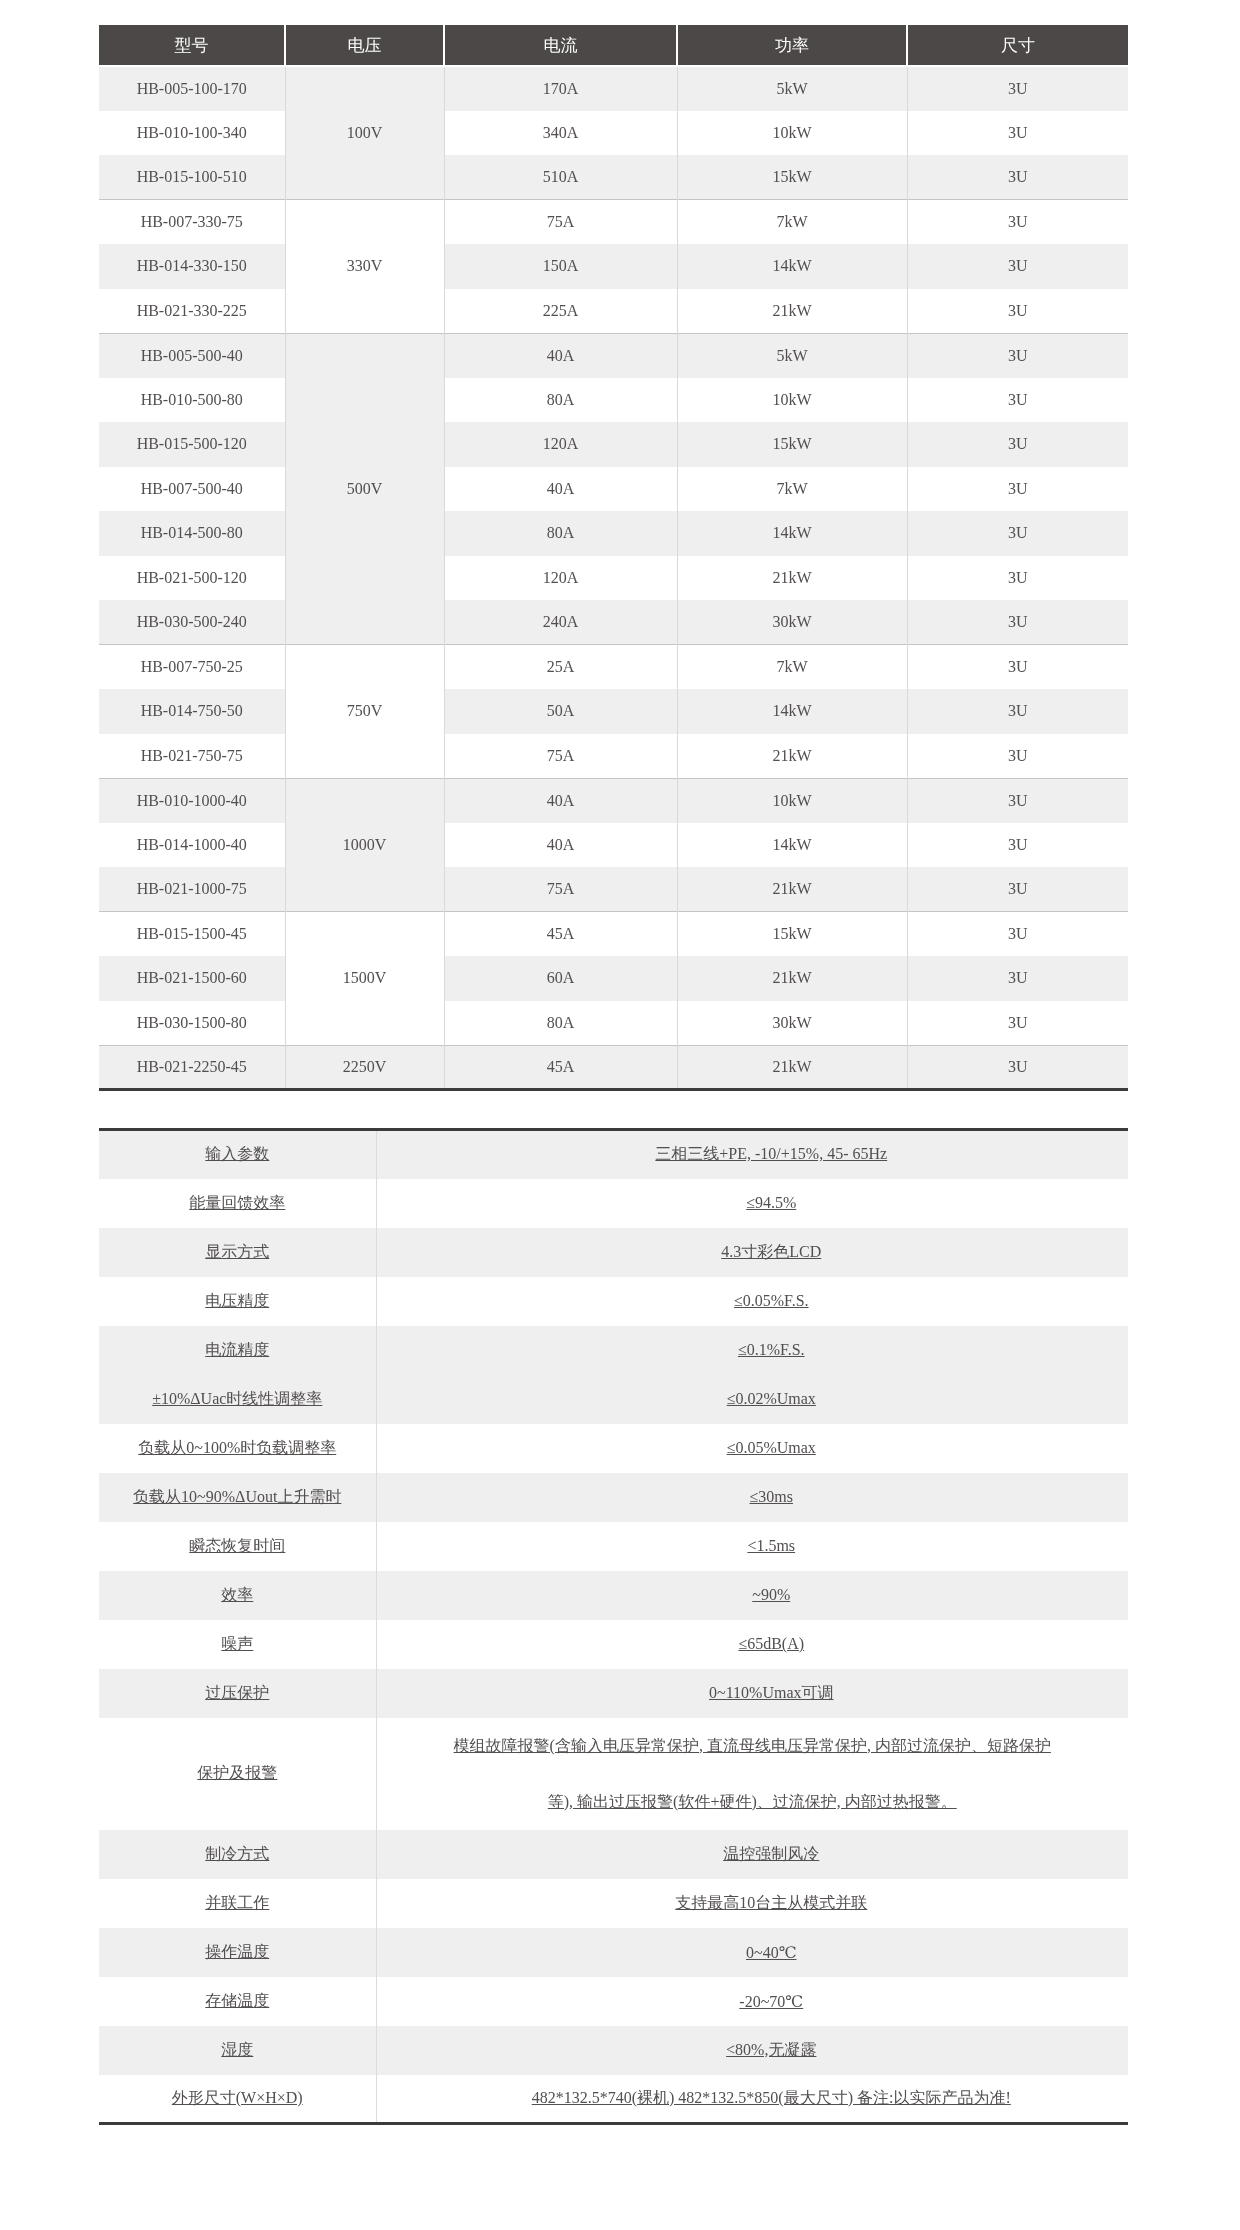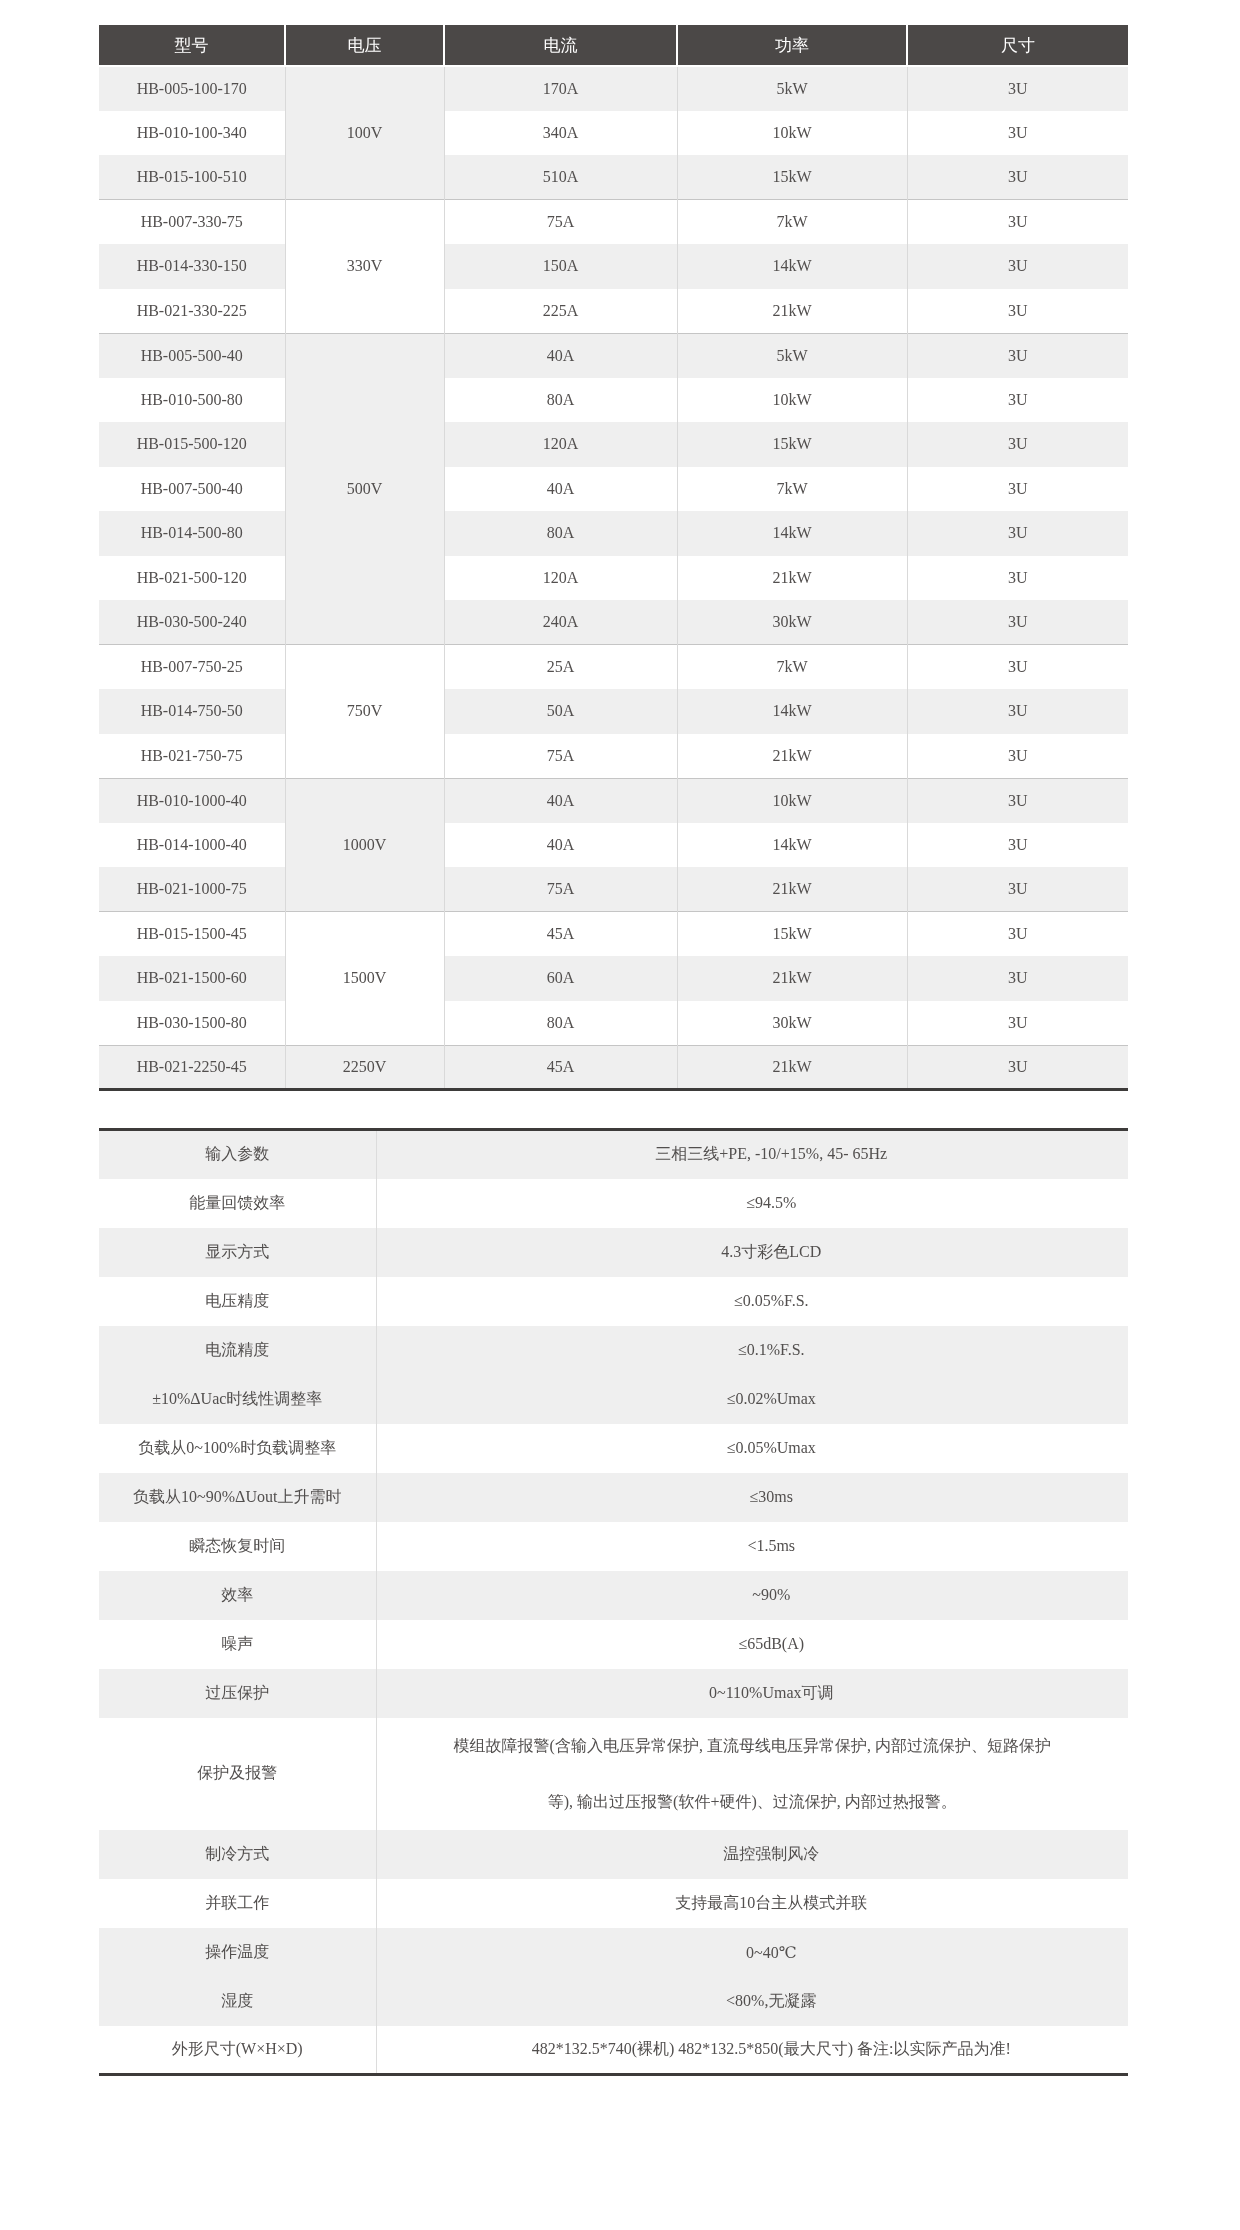--- a/index.html
+++ b/index.html
@@ -41,21 +41,21 @@
 
   
   table.spec-table {
     border-collapse: collapse; table-layout: fixed;
     width: 1029px; margin: 37px 0 0 99px;
     border-top: 3px solid #3d3b3a;
     border-bottom: 3px solid #3d3b3a;
   }
   table.spec-table td {
     font-size: 16px; height: 49px;
-    text-align: center; padding: 0;
+    text-align: center; padding: 0; text-decoration: underline;
   }
   table.spec-table td.spec-value { border-left: 1px solid #dcdcdc; padding-left: 38px; }
   table.spec-table tr.tall td { height: 98px; }
   table.spec-table tr.tall td.spec-value {
     line-height: 56px; padding: 0 70px;
   }
 </style>
 </head>
 <body>
 
@@ -302,20 +302,24 @@
           <td class="spec-value">温控强制风冷</td>
         </tr>
         <tr class="plain">
           <td class="spec-label">并联工作</td>
           <td class="spec-value">支持最高10台主从模式并联</td>
         </tr>
         <tr class="shade">
           <td class="spec-label">操作温度</td>
           <td class="spec-value">0~40℃</td>
         </tr>
+        <tr class="plain">
+          <td class="spec-label">存储温度</td>
+          <td class="spec-value">-20~70℃</td>
+        </tr>
         <tr class="shade">
           <td class="spec-label">湿度</td>
           <td class="spec-value">&lt;80%,无凝露</td>
         </tr>
         <tr class="plain">
           <td class="spec-label">外形尺寸(W×H×D)</td>
           <td class="spec-value">482*132.5*740(裸机) 482*132.5*850(最大尺寸)  备注:以实际产品为准!</td>
         </tr>
       </tbody>
   </table>

